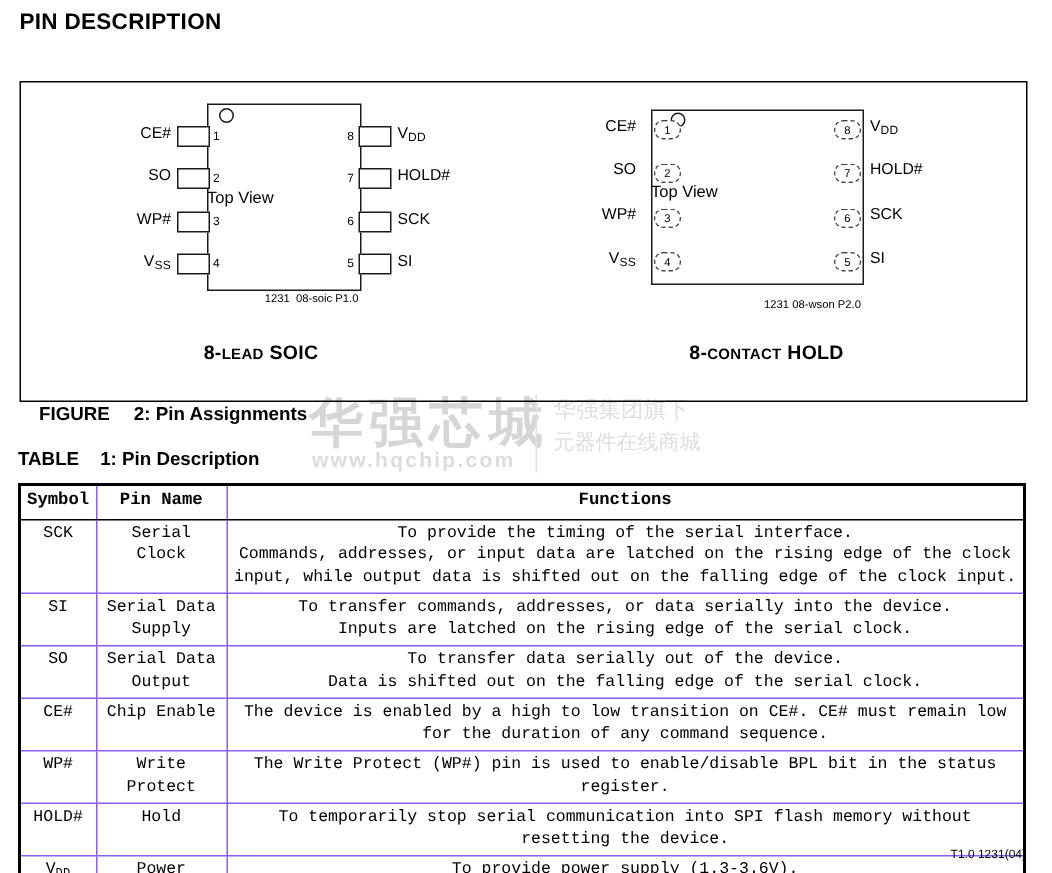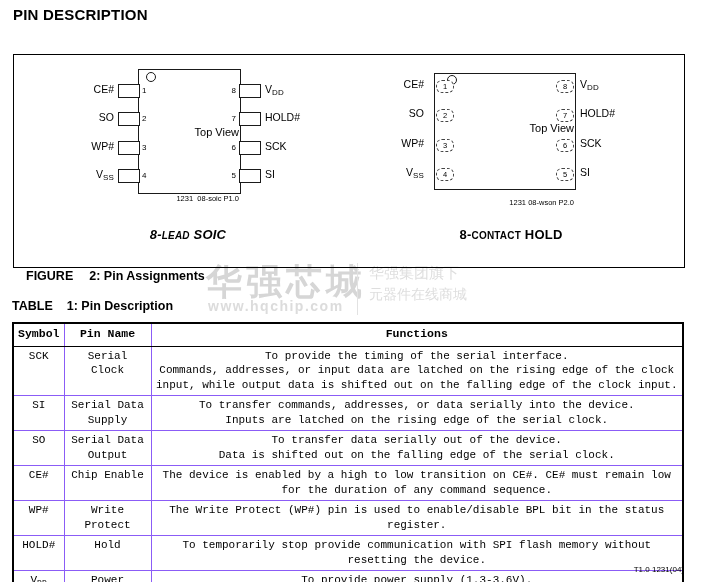--- a/index.html
+++ b/index.html
@@ -14,21 +14,21 @@
 
   
   .figbox { left:13px; top:54px; width:670px; height:212px; border:1px solid #000; z-index:1; }
   .pkg { position:absolute; }
   .pkg-soic { left:67px; top:8px; width:310px; height:160px; }
   .pkg-wson { left:382px; top:8px; width:280px; height:160px; }
   .pkg-body { position:absolute; border:1.4px solid #1a1a1a; background:#fff; }
   .soic-body { left:57px; top:6px; width:101px; height:123px; }
   .wson-body { left:38px; top:10px; width:140px; height:115px; }
   .pin1-dot { position:absolute; width:8px; height:8px; border:1.4px solid #1a1a1a; border-radius:50%; background:#fff; }
-  .tv-label { position:absolute; font-size:11px; text-align:right; }
+  .tv-label { position:absolute; font-size:11px; text-align:left; }
   .pkg-caption { position:absolute; font-size:7.5px; text-align:right; white-space:pre; }
   .plabel { position:absolute; font-size:10.5px; white-space:nowrap; line-height:13px; }
   .plabel.ra { text-align:right; }
   .sub { font-size:8px; position:relative; top:2px; letter-spacing:.2px; }
   .pin-box { position:absolute; width:20px; height:12px; border:1.3px solid #1a1a1a; background:#fff; }
   .pin-num { position:absolute; font-size:8px; line-height:10px; }
   .pin-num.ra { text-align:right; }
   .wpin { position:absolute; width:16px; height:11px; border:1px dashed #444; border-radius:6px;
           font-size:7.5px; line-height:11px; text-align:center; background:#fff; }
   .pkg-name { position:absolute; top:172px; text-align:center; font-weight:bold; font-size:13px; letter-spacing:.2px; }
@@ -131,21 +131,21 @@
     <div class="wpin" style="left:160px; top:105px;">5</div>
 
     <div class="plabel" style="left:184px; top:15px;"><span>V</span><span class="sub">DD</span></div>
     <div class="plabel" style="left:184px; top:44px;"><span>HOLD#</span><span class="sub"></span></div>
     <div class="plabel" style="left:184px; top:74px;"><span>SCK</span><span class="sub"></span></div>
     <div class="plabel" style="left:184px; top:103px;"><span>SI</span><span class="sub"></span></div>
 
     <div class="pkg-caption" style="left:0; top:135px; width:178px;">1231 08-wson P2.0</div>
   </div>
 
-  <div class="pkg-name" style="left:104px; width:140px;font-style:italic;"><span>8-</span><span class="sc">LEAD</span><span> SOIC</span></div>
+  <div class="pkg-name" style="left:90px; width:140px;"><span>8-</span><span class="sc">LEAD</span><span> SOIC</span></div>
   <div class="pkg-name" style="left:412px; width:170px;"><span>8-</span><span class="sc">CONTACT</span><span> HOLD</span></div>
 </div>
 
 <div class="abs fig-caption"><span class="cap-label">FIGURE</span><span>2: Pin Assignments</span></div>
 <div class="abs tab-caption"><span class="cap-label">TABLE</span><span>1: Pin Description</span></div>
 
 <table class="pin-table">
   <colgroup>
       <col style="width:51px">
       <col style="width:87px">
@@ -195,21 +195,21 @@
       <td><span>WP#</span><span class="sub"></span></td>
       <td>Write Protect</td>
       <td>
           <div class="fn-line">The Write Protect (WP#) pin is used to enable/disable BPL bit in the status register.</div>
         </td>
     </tr>
     <tr>
       <td><span>HOLD#</span><span class="sub"></span></td>
       <td>Hold</td>
       <td>
-          <div class="fn-line">To temporarily stop provide communication with SPI flash memory without resetting the device.</div>
+          <div class="fn-line">To temporarily stop serial communication into SPI flash memory without resetting the device.</div>
         </td>
     </tr>
     <tr>
       <td><span>V</span><span class="sub">DD</span></td>
       <td>Power Supply</td>
       <td>
           <div class="fn-line">To provide power supply (1.3-3.6V).</div>
         </td>
     </tr>
     <tr>

